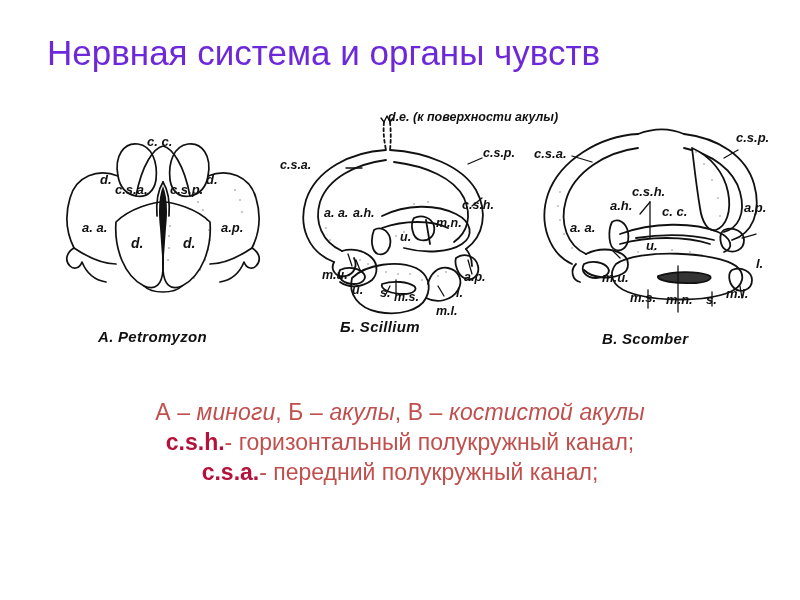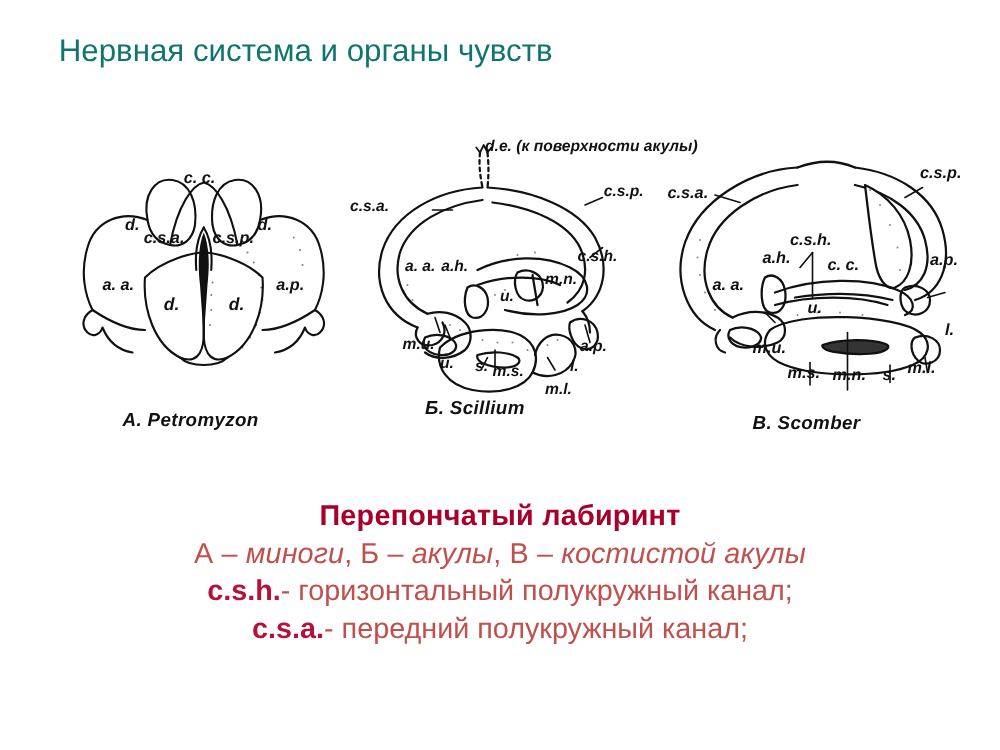--- a/index.html
+++ b/index.html
@@ -16,24 +16,24 @@
     font-family: "Liberation Sans", sans-serif;
     -webkit-font-smoothing: antialiased;
   }
 
   
   #slide-title {
     position: absolute;
     left: 47px;
     top: 10px;
     width: 700px;
-    font-size: 25px;
+    font-size: 35px;
     line-height: 1.12;
     font-weight: normal;
-    color: #0f766e;
+    color: #6d28d9;
     letter-spacing: 0px;
   }
 
   
   #figure-area {
     position: absolute;
     left: 0;
     top: 100px;
     width: 800px;
     height: 268px;
@@ -331,21 +331,20 @@
     <span style="position:absolute;left:228px;top:134px;font:italic bold 13px 'Liberation Sans',sans-serif;color:#111;">l.</span>
   </div>
 
   <div class="panel-caption" id="caption-a">A. Petromyzon</div>
   <div class="panel-caption" id="caption-b">Б. Scillium</div>
   <div class="panel-caption" id="caption-c">В. Scomber</div>
 </div>
 
 <div id="caption-block">
 
-  <span class="cap-line cap-title">Перепончатый лабиринт</span>
 
   <span class="cap-line" id="line-species"><span>А – </span><span class="ital">миноги</span><span>, </span><span>Б – </span><span class="ital">акулы</span><span>, </span><span>В – </span><span class="ital">костистой акулы</span></span>
 
   <span class="cap-line"><span class="abbr">c.s.h.</span><span>-</span><span> горизонтальный полукружный канал;</span></span>
 
   <span class="cap-line"><span class="abbr">c.s.a.</span><span>-</span><span> передний полукружный канал;</span></span>
 
 
 </div>
 

